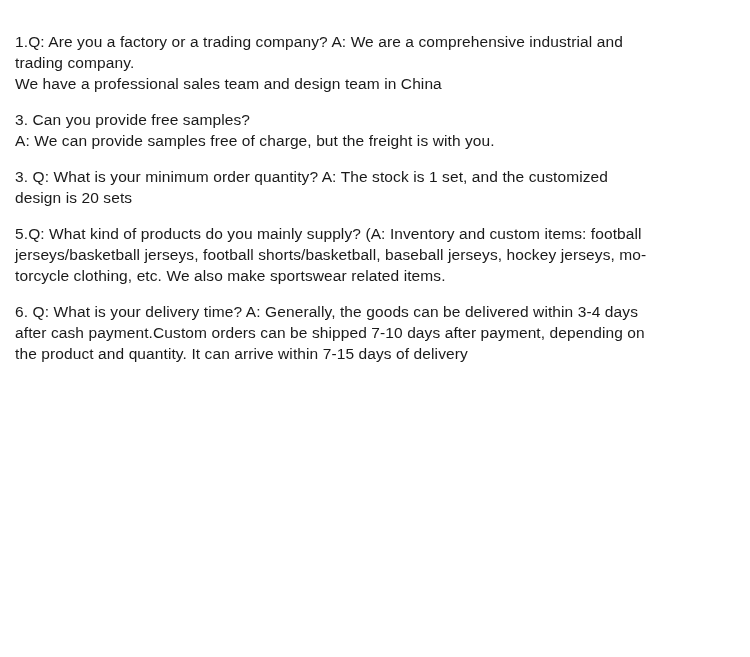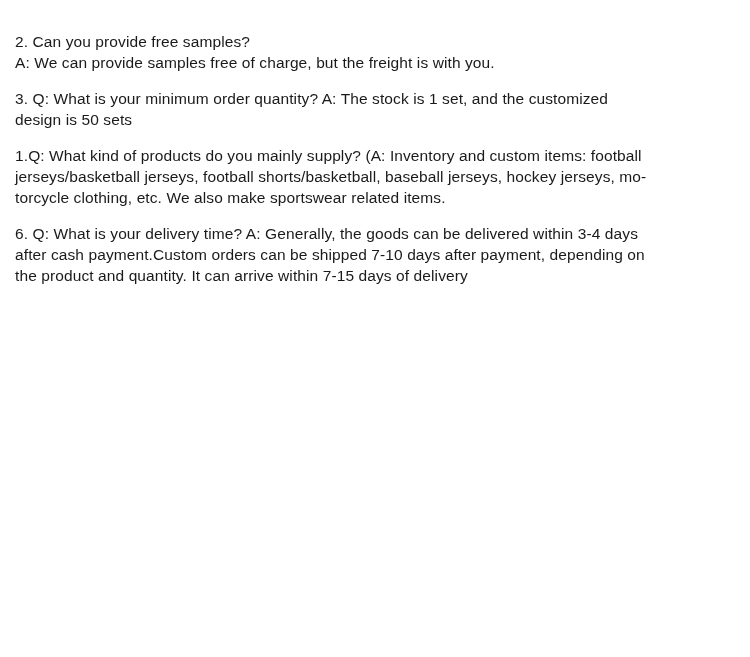--- a/index.html
+++ b/index.html
@@ -25,23 +25,26 @@
   .faq-paragraph {
     margin: 0 0 15px 0;
     white-space: pre;        
     letter-spacing: 0.1px;
   }
 </style>
 </head>
 <body>
 
 <div class="faq-list">
-  <p class="faq-paragraph">2. Can you provide free samples?
+  <p class="faq-paragraph">1.Q: Are you a factory or a trading company? A: We are a comprehensive industrial and
+trading company.
+We have a professional sales team and design team in China</p>
+  <p class="faq-paragraph">3. Can you provide free samples?
 A: We can provide samples free of charge, but the freight is with you.</p>
   <p class="faq-paragraph">3. Q: What is your minimum order quantity? A: The stock is 1 set, and the customized
-design is 50 sets</p>
-  <p class="faq-paragraph">1.Q: What kind of products do you mainly supply? (A: Inventory and custom items: football
+design is 20 sets</p>
+  <p class="faq-paragraph">5.Q: What kind of products do you mainly supply? (A: Inventory and custom items: football
 jerseys/basketball jerseys, football shorts/basketball, baseball jerseys, hockey jerseys, mo-
 torcycle clothing, etc. We also make sportswear related items.</p>
   <p class="faq-paragraph">6. Q: What is your delivery time? A: Generally, the goods can be delivered within 3-4 days
 after cash payment.Custom orders can be shipped 7-10 days after payment, depending on
 the product and quantity. It can arrive within 7-15 days of delivery</p>
 </div>
 
 </body></html>

